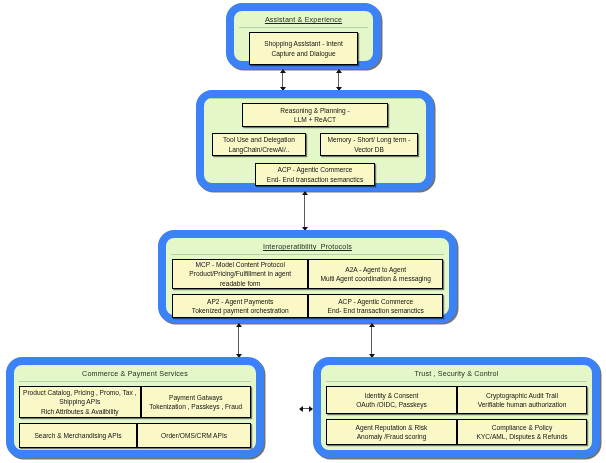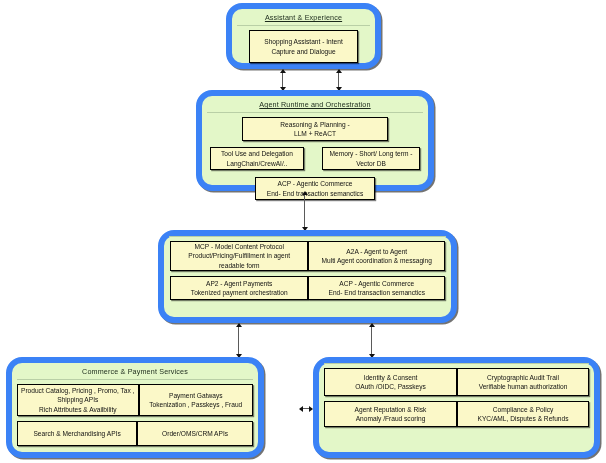--- a/index.html
+++ b/index.html
@@ -12,21 +12,21 @@
     height: 463px;
     position: relative;
     font-family: "Liberation Sans", sans-serif;
     overflow: hidden;
   }
 
   
   .group {
     position: absolute;
     background: #e3f7c8;
-    border: 6px solid #3b82f6;
+    border: 8px solid #3b82f6;
     border-radius: 16px;
     box-sizing: border-box;
     box-shadow: 1.5px 1.5px 0 rgba(0,0,0,0.55);
   }
   .group-title {
     text-align: center;
     font-size: 7.2px;
     color: #1b2a1b;
     letter-spacing: 0.15px;
     padding-top: 4px;
@@ -110,23 +110,20 @@
         <div>Capture and Dialogue</div>
       </div>
     </div>
   </div>
 </div>
 
 <div class="conn-v" style="left:282px; top:70px; height:20px;"></div>
 <div class="conn-v" style="left:338px; top:70px; height:20px;"></div>
 
 <div class="group" style="left:196px; top:90px; width:238px; height:101px;">
-  <div class="group-title underlined">
-    <span>Agent Runtime and Orchestration </span>
-  </div>
   <div class="divider"></div>
 
   <div class="row" style="justify-content:center;">
     <div class="node" style="width:146px; height:24px;">
       <div class="lines">
         <div>Reasoning &amp; Planning   -</div>
         <div>LLM + ReACT</div>
       </div>
     </div>
   </div>
@@ -152,20 +149,23 @@
         <div>ACP - Agentic Commerce</div>
         <div>End- End transaction semanctics</div>
       </div>
     </div>
   </div>
 </div>
 
 <div class="conn-v" style="left:304px; top:192px; height:38px;"></div>
 
 <div class="group" style="left:158px; top:230px; width:299px; height:93px;">
+  <div class="group-title underlined">
+    <span>Interoperatibility_Protocols</span>
+  </div>
   <div class="divider"></div>
 
   <div class="row" style="justify-content:space-between; padding:0 6px;">
     <div class="node" style="width:140px; height:30px;">
       <div class="lines">
         <div>MCP - Model Content Protocol</div>
         <div>Product/Pricing/Fulfillment in agent</div>
         <div>readable form</div>
       </div>
     </div>
@@ -228,20 +228,23 @@
       <div class="lines">
         <div>Order/OMS/CRM APIs</div>
       </div>
     </div>
   </div>
 </div>
 
 <div class="conn-h" style="left:300px; top:408px; width:12px;"></div>
 
 <div class="group" style="left:313px; top:357px; width:287px; height:101px;">
+  <div class="group-title">
+    <span>Trust , Security &amp; Control</span>
+  </div>
   <div class="divider"></div>
 
   <div class="row" style="justify-content:space-between; padding:0 5px;">
     <div class="node" style="width:134px; height:28px;">
       <div class="lines">
         <div>Identity &amp; Consent</div>
         <div>OAuth /OIDC, Passkeys</div>
       </div>
     </div>
     <div class="node" style="width:133px; height:28px;">

